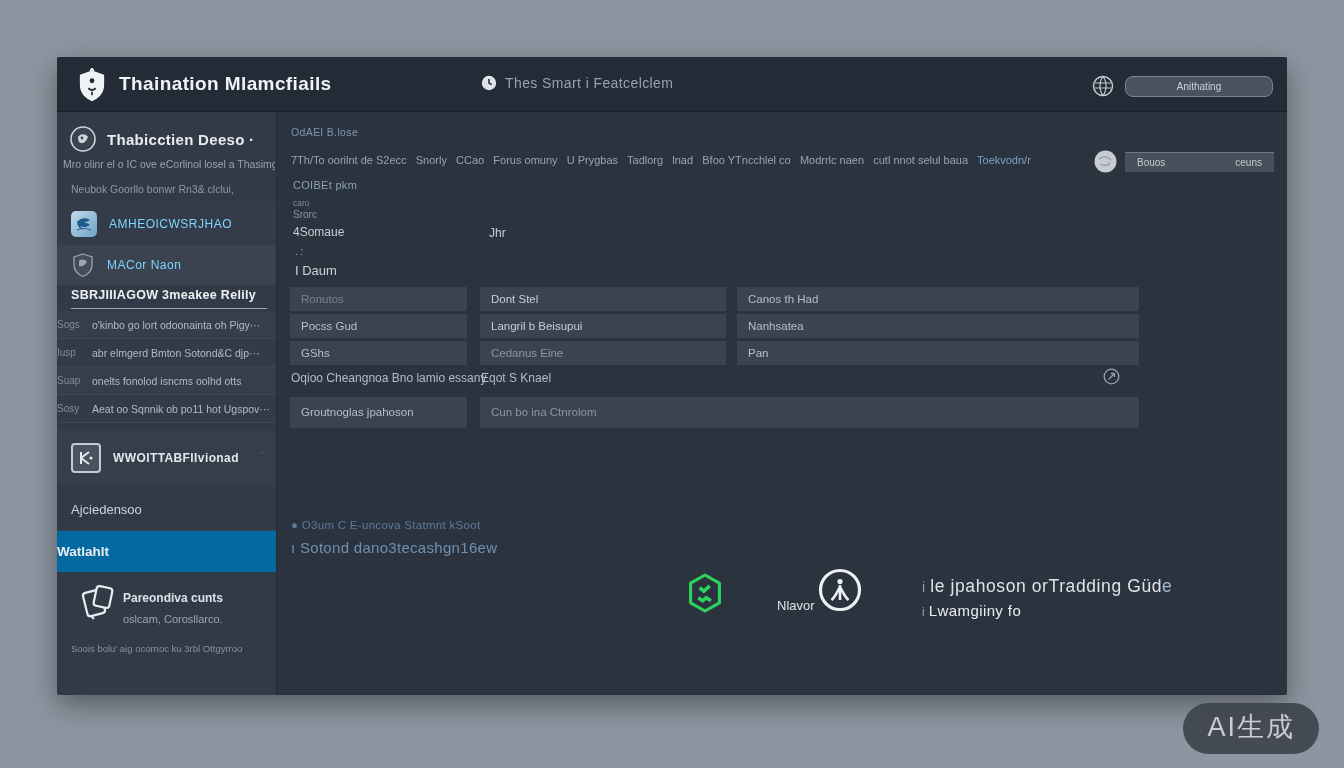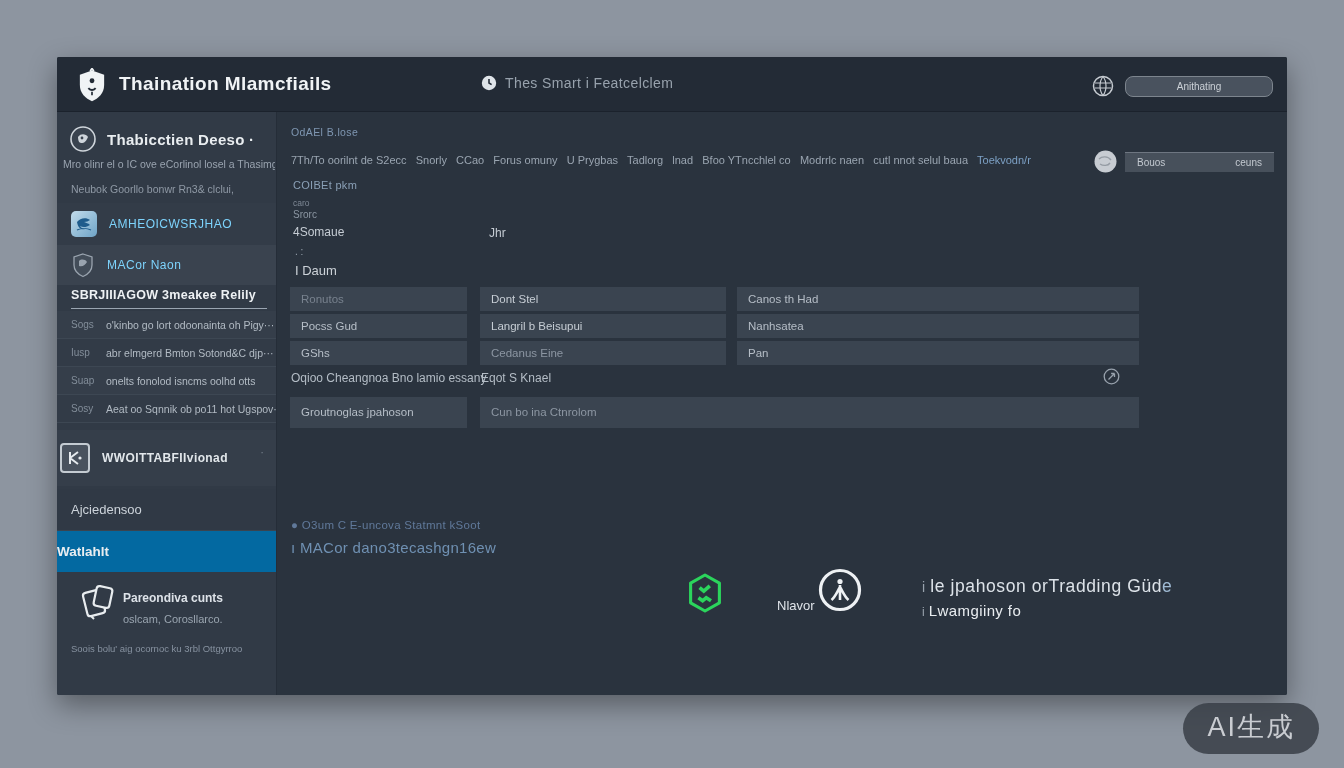--- a/index.html
+++ b/index.html
@@ -23,26 +23,26 @@
   .brand .t { font-size:15px; font-weight:bold; color:#e9edf0; letter-spacing:.3px; }
   .sdesc1 { position:absolute; left:6px; top:46px; width:212px; font-size:10.5px; color:#99a3af; white-space:nowrap; overflow:hidden; }
   .sdesc2 { position:absolute; left:14px; top:71px; width:200px; font-size:10.5px; color:#8f99a5; white-space:nowrap; overflow:hidden; }
   .snav { position:absolute; left:0; width:100%; display:flex; align-items:center; gap:12px; padding-left:14px; cursor:pointer; }
   .snav .t { font-size:12px; font-weight:normal; color:#7dd3fc; letter-spacing:.5px; }
   .snav1 { top:91px; height:42px; background:#333c48; }
   .snav2 { top:133px; height:40px; background:#3a434f; }
   .ic-sq { width:26px; height:26px; border-radius:5px; background:linear-gradient(135deg,#c2dcec,#6ea3c6); display:flex; align-items:center; justify-content:center; }
   .ssec { position:absolute; left:14px; top:176px; width:196px; font-size:12.5px; font-weight:bold; color:#eef1f4; letter-spacing:.3px; padding-bottom:6px; border-bottom:1px solid #9aa5b1; white-space:nowrap; overflow:hidden; }
   .steps { position:absolute; left:0; top:199px; width:100%; }
-  .step { height:28px; display:flex; align-items:center; gap:9px; padding-left:14px; border-bottom:1px solid #3d4753; cursor:pointer; }
+  .step { height:28px; display:flex; align-items:center; gap:9px; border-bottom:1px solid #3d4753; cursor:pointer; }
   .step:nth-child(odd){ background:#353e4a; }
   .step:nth-child(even){ background:#323b47; }
   .step .tag { font-size:10px; color:#828d99; width:26px; flex:none; }
   .step .tx { font-size:10.5px; color:#b2bbc4; white-space:nowrap; overflow:hidden; }
-  .snav3 { position:absolute; top:318px; height:56px; width:100%; background:#353e4a; display:flex; align-items:center; gap:12px; padding-left:3px; cursor:pointer; }
+  .snav3 { position:absolute; top:318px; height:56px; width:100%; background:#353e4a; display:flex; align-items:center; gap:12px; padding-left:14px; cursor:pointer; }
   .snav3 .t { font-size:12px; font-weight:bold; color:#e2e7eb; letter-spacing:.4px; }
   .snav3 .dot { position:absolute; right:12px; top:16px; color:#77818d; font-size:11px; }
   .ic-box { width:30px; height:30px; border-radius:4px; border:2px solid #c4cbd2; background:#49525e; display:flex; align-items:center; justify-content:center; }
   .srowA { position:absolute; left:0; top:377px; width:100%; height:42px; background:#303945; border-bottom:1px solid #3a4450; display:flex; align-items:center; padding-left:14px; font-size:13px; color:#ccd3da; cursor:pointer; }
   .srowB { position:absolute; left:0; top:419px; width:100%; height:41px; background:#0369a1; display:flex; align-items:center; padding-left:0; font-size:13.5px; font-weight:bold; color:#e9edf0; cursor:pointer; }
   .sfoot { position:absolute; left:0; top:465px; width:100%; }
   .sfoot .ico { position:absolute; left:22px; top:6px; }
   .sfoot .t1 { position:absolute; left:66px; top:14px; font-size:12px; font-weight:bold; color:#dde2e8; }
   .sfoot .t2 { position:absolute; left:66px; top:36px; font-size:11px; color:#9aa5b0; }
   .sfoot .t3 { position:absolute; left:14px; top:66px; width:198px; font-size:9.5px; color:#8792a0; white-space:nowrap; overflow:hidden; }
@@ -257,21 +257,21 @@
       <svg width="17" height="17" viewBox="0 0 17 17">
         <circle cx="8.5" cy="8.5" r="7.3" stroke="#98a2ad" stroke-width="1.3" fill="none"></circle>
         <path d="M5.5 11.5 L11.5 5.5 M11.5 5.5 v3.4 M11.5 5.5 h-3.4" stroke="#98a2ad" stroke-width="1.3" fill="none"></path>
       </svg>
     </span>
 
     <div class="f c1 f5 mid">Groutnoglas jpahoson</div>
     <div class="f wide f5 dim2">Cun bo ina Ctnrolom</div>
 
     <div class="bullet">● O3um C E-uncova Statmnt kSoot</div>
-    <div class="biglink">ı MACor dano3tecashgn16ew</div>
+    <div class="biglink">ı Sotond dano3tecashgn16ew</div>
 
     <div class="brow">
       <span class="hexbadge">
         <svg width="36" height="42" viewBox="0 0 30 34">
           <path d="M15 2 L27 8.8 V25.2 L15 32 L3 25.2 V8.8 Z" stroke="#2bd45c" stroke-width="2.6" fill="none" stroke-linejoin="round"></path>
           <path d="M10.5 12.5 l3.5 3 l5 -4.5" stroke="#2bd45c" stroke-width="3" fill="none"></path>
           <path d="M9.5 21 l3.5 2.5 l3 -2.5 l4 2.5" stroke="#2bd45c" stroke-width="3" fill="none"></path>
         </svg>
       </span>
       <span class="blabel">Nlavor</span>

